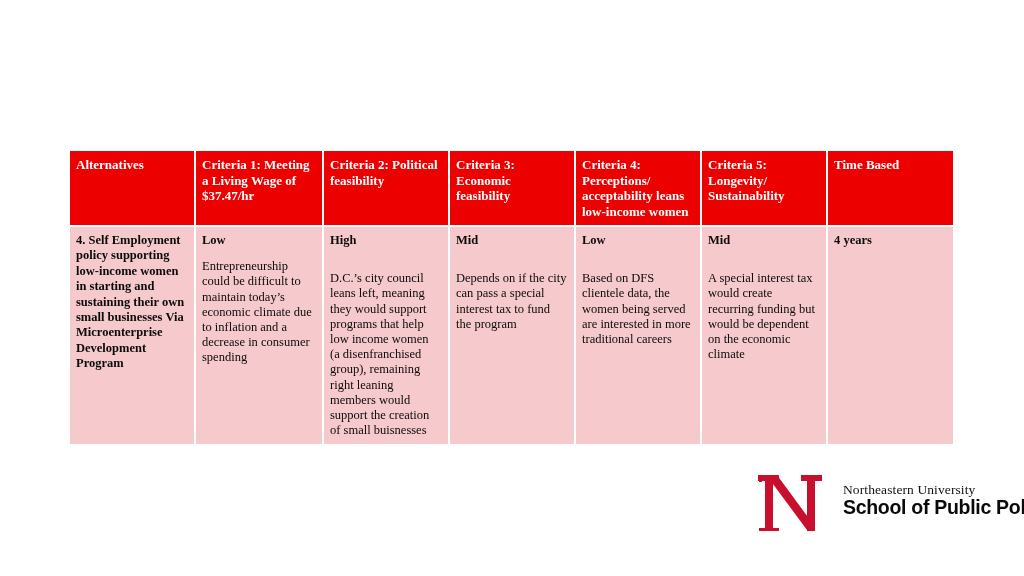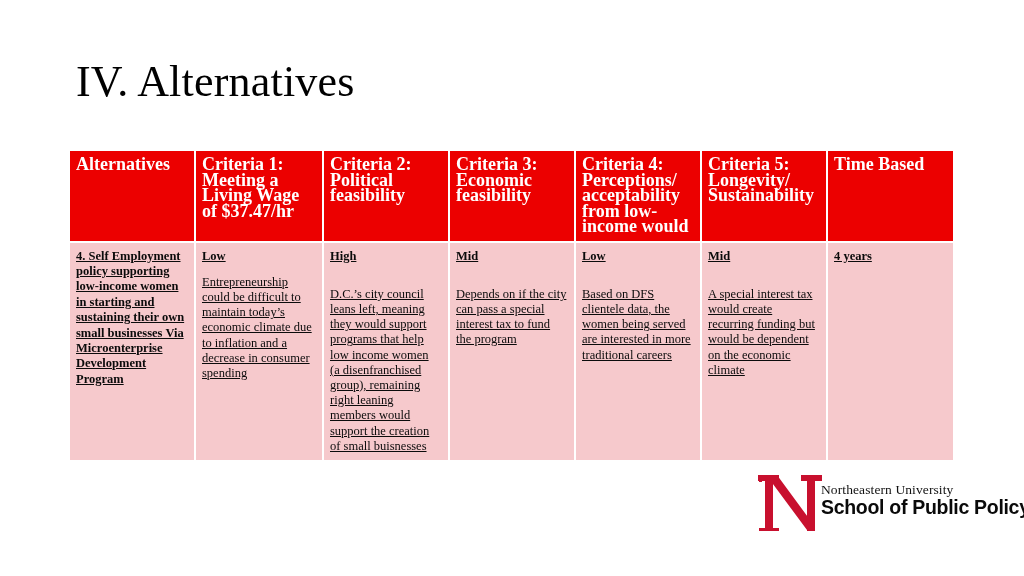--- a/index.html
+++ b/index.html
@@ -51,29 +51,28 @@
     vertical-align: top;
     padding: 6px 7px 6px 6px;
     border-right: 2px solid #ffffff;
     border-bottom: 2px solid #ffffff;
   }
   #alt-table th:last-child, #alt-table td:last-child {
     border-right: none;
   }
   #alt-table tr:last-child td {
     border-bottom: none;
-    text-decoration: underline;
   }
 
   thead th {
     background: #ec0000;
     color: #ffffff;
     text-align: left;
     font-weight: bold;
-    font-size: 18px;
+    font-size: 13px;
     line-height: 15.5px;
     height: 60px;
     font-family: "Liberation Serif", "DejaVu Serif", serif;
   }
 
   tbody td {
     background: #f6c9cc;
     color: #0b0b0b;
     font-size: 12.5px;
     line-height: 15.2px;
@@ -119,21 +118,21 @@
   }
   #logo-n {
     position: absolute;
     left: 0px;
     top: 2px;
     width: 66px;
     height: 62px;
   }
   #logo-text {
     position: absolute;
-    left: 64px;
+    left: 86px;
     top: 12px;
     width: 176px;
   }
   .logo-line1 {
     font-family: "Liberation Serif", "DejaVu Serif", serif;
     font-size: 13.5px;
     line-height: 15px;
     color: #111111;
     letter-spacing: 0.1px;
     white-space: nowrap;
@@ -146,39 +145,38 @@
     color: #0a0a0a;
     letter-spacing: -0.3px;
     white-space: nowrap;
   }
 </style>
 </head>
 <body>
 
 <div id="slide">
 
-  <div id="slide-title">IV. Alternatives</div>
 
   <table id="alt-table">
     <colgroup>
       <col class="col-alt">
       <col class="col-c1">
       <col class="col-c2">
       <col class="col-c3">
       <col class="col-c4">
       <col class="col-c5">
       <col class="col-time">
     </colgroup>
     <thead>
       <tr>
         <th>Alternatives</th>
         <th>Criteria 1: Meeting a Living Wage of  $37.47/hr</th>
         <th>Criteria 2: Political feasibility</th>
         <th>Criteria 3: Economic feasibility</th>
-        <th>Criteria 4: Perceptions/ acceptability from low-income would</th>
+        <th>Criteria 4: Perceptions/ acceptability leans low-income women</th>
         <th>Criteria 5: Longevity/ Sustainability</th>
         <th>Time Based</th>
       </tr>
     </thead>
     <tbody>
       <tr>
         <td class="alt-desc">4. Self Employment policy supporting low-income women in starting and sustaining their own small businesses Via Microenterprise Development Program</td>
         <td>
           <span class="cell-rank">Low</span>
           <span class="cell-body tight"> Entrepreneurship could be difficult to maintain today’s economic climate due to inflation and a decrease in consumer spending</span>

